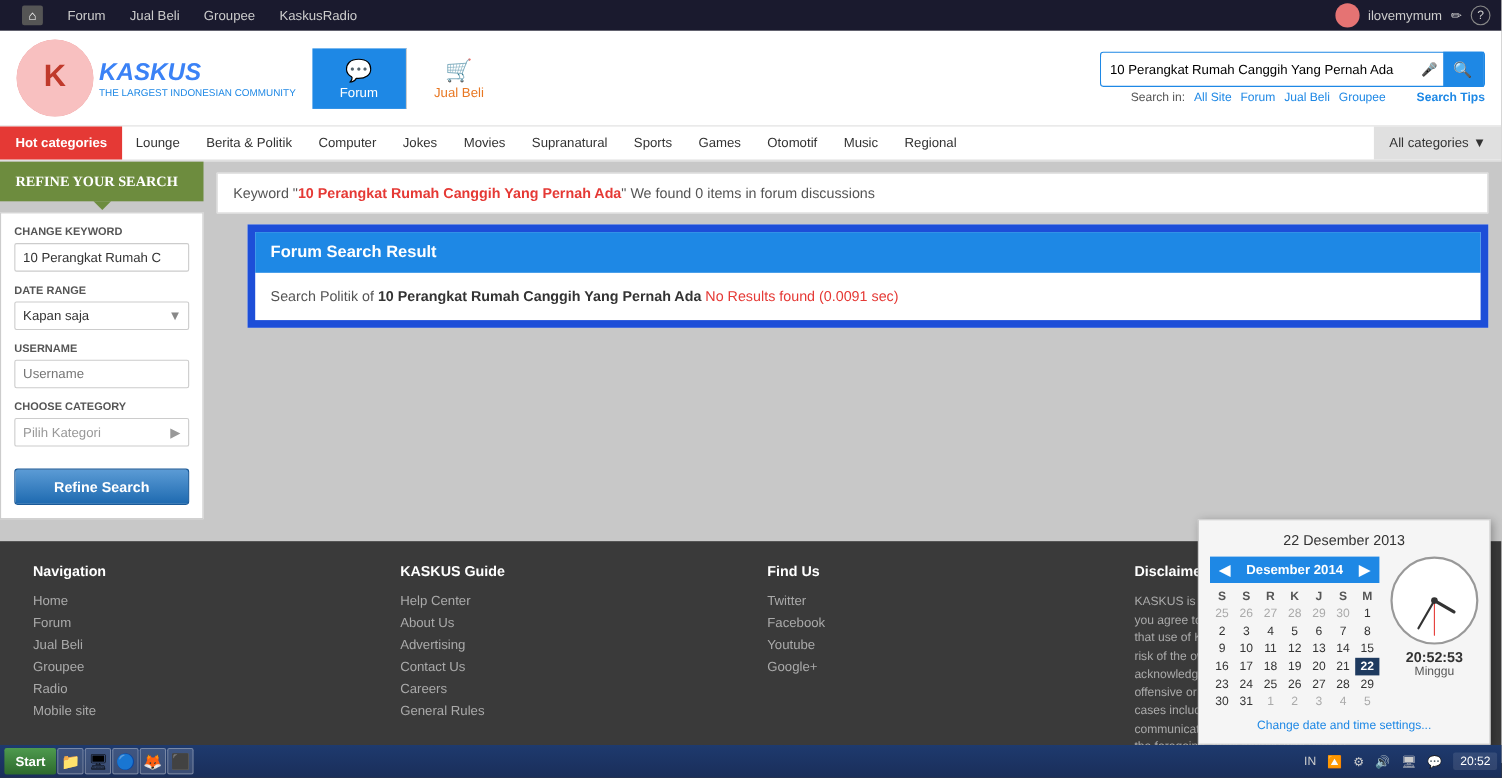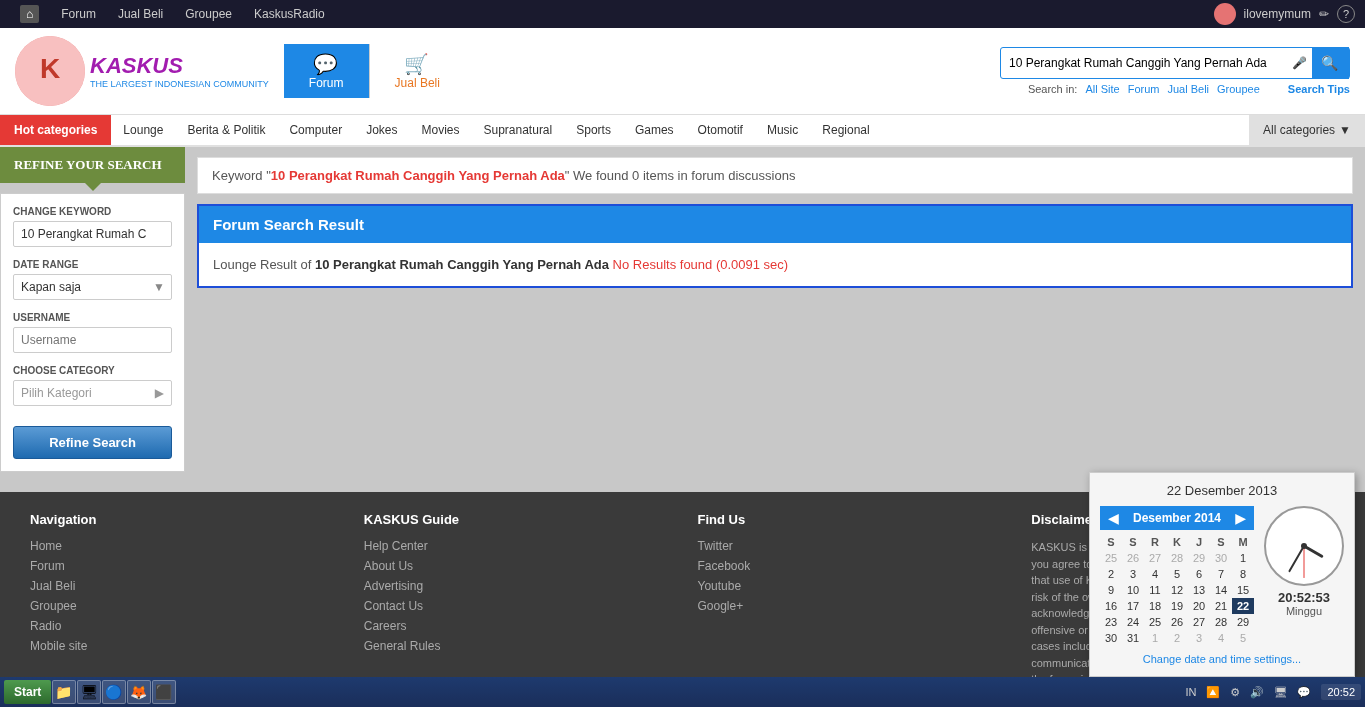--- a/index.html
+++ b/index.html
@@ -175,21 +175,22 @@
       border: 1px solid #ddd;
       padding: 10px 14px;
       font-size: 13px;
       color: #555;
       margin-bottom: 10px;
     }
     .keyword-bar b { color: #e53935; }
 
     .result-box {
       background: white;
-      border: 2px solid #1d4ed8;
+      border: 7px solid #1d4ed8;
+      margin-left: 28px;
     }
     .result-header {
       background: #1e88e5;
       color: white;
       padding: 10px 14px;
       font-size: 15px;
       font-weight: bold;
     }
     .result-body {
       padding: 14px;
@@ -340,21 +341,21 @@
 
 <div class="header">
   <div class="logo-area">
     <div class="logo-circle">
       <svg width="70" height="70" viewBox="0 0 70 70">
         <circle cx="35" cy="35" r="35" fill="#f8c0c0"></circle>
         <text x="35" y="42" text-anchor="middle" fill="#c0392b" font-size="28" font-weight="bold">K</text>
       </svg>
     </div>
     <div class="logo-block">
-      <span style="color:#a21caf;font-size:22px;font-weight:bold;font-style:italic;">KASKUS</span>
+      <span style="color:#3b82f6;font-size:22px;font-weight:bold;font-style:italic;">KASKUS</span>
       <span style="color:#1e88e5;font-size:9px;">THE LARGEST INDONESIAN COMMUNITY</span>
     </div>
   </div>
 
   <div class="nav-tabs-header">
     <div class="forum-tab">
       <span style="font-size:20px;">💬</span>
       <span>Forum</span>
     </div>
     <div class="jual-tab">
@@ -441,21 +442,21 @@
 
   <div class="result-area">
     <div class="keyword-bar">
       Keyword "<b>10 Perangkat Rumah Canggih Yang Pernah Ada</b>" We found <span>0</span> <span>items in forum discussions</span>
     </div>
     <div class="result-box">
       <div class="result-header">
         <span>Forum Search Result</span>
       </div>
       <div class="result-body">
-        <span>Lounge Result of</span>
+        <span>Search Politik of</span>
         <b>10 Perangkat Rumah Canggih Yang Pernah Ada</b>
         <span class="no-results">No Results found (0.0091 sec)</span>
       </div>
     </div>
   </div>
 </div>
 
 <div class="footer">
   <div class="footer-col">
     <div class="footer-title">Navigation</div>

